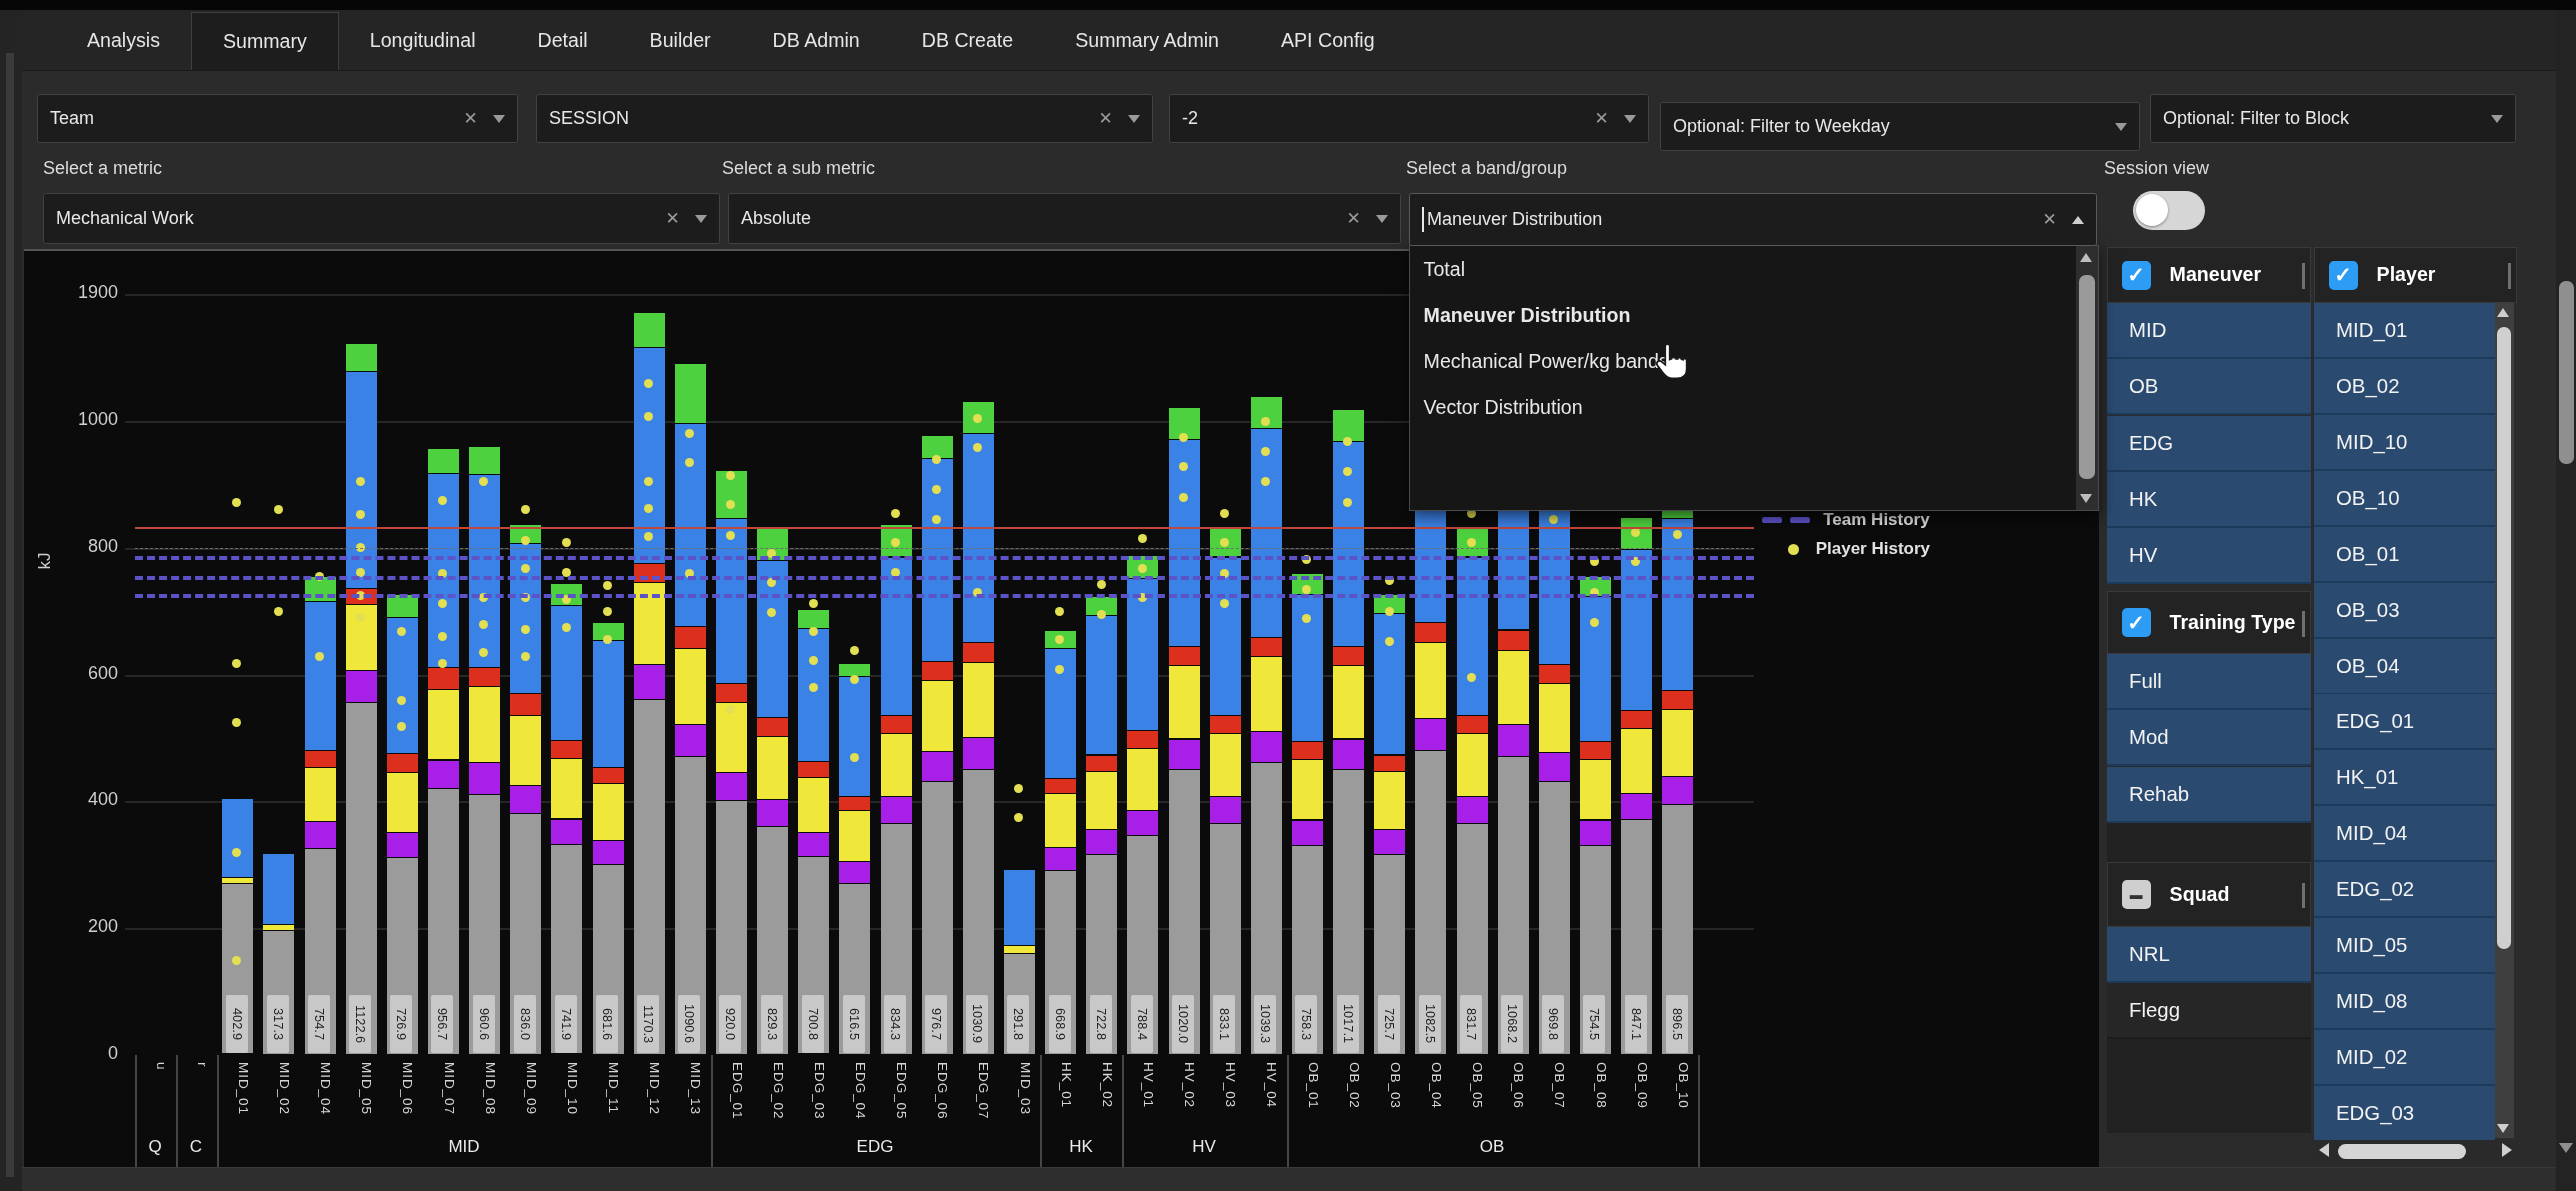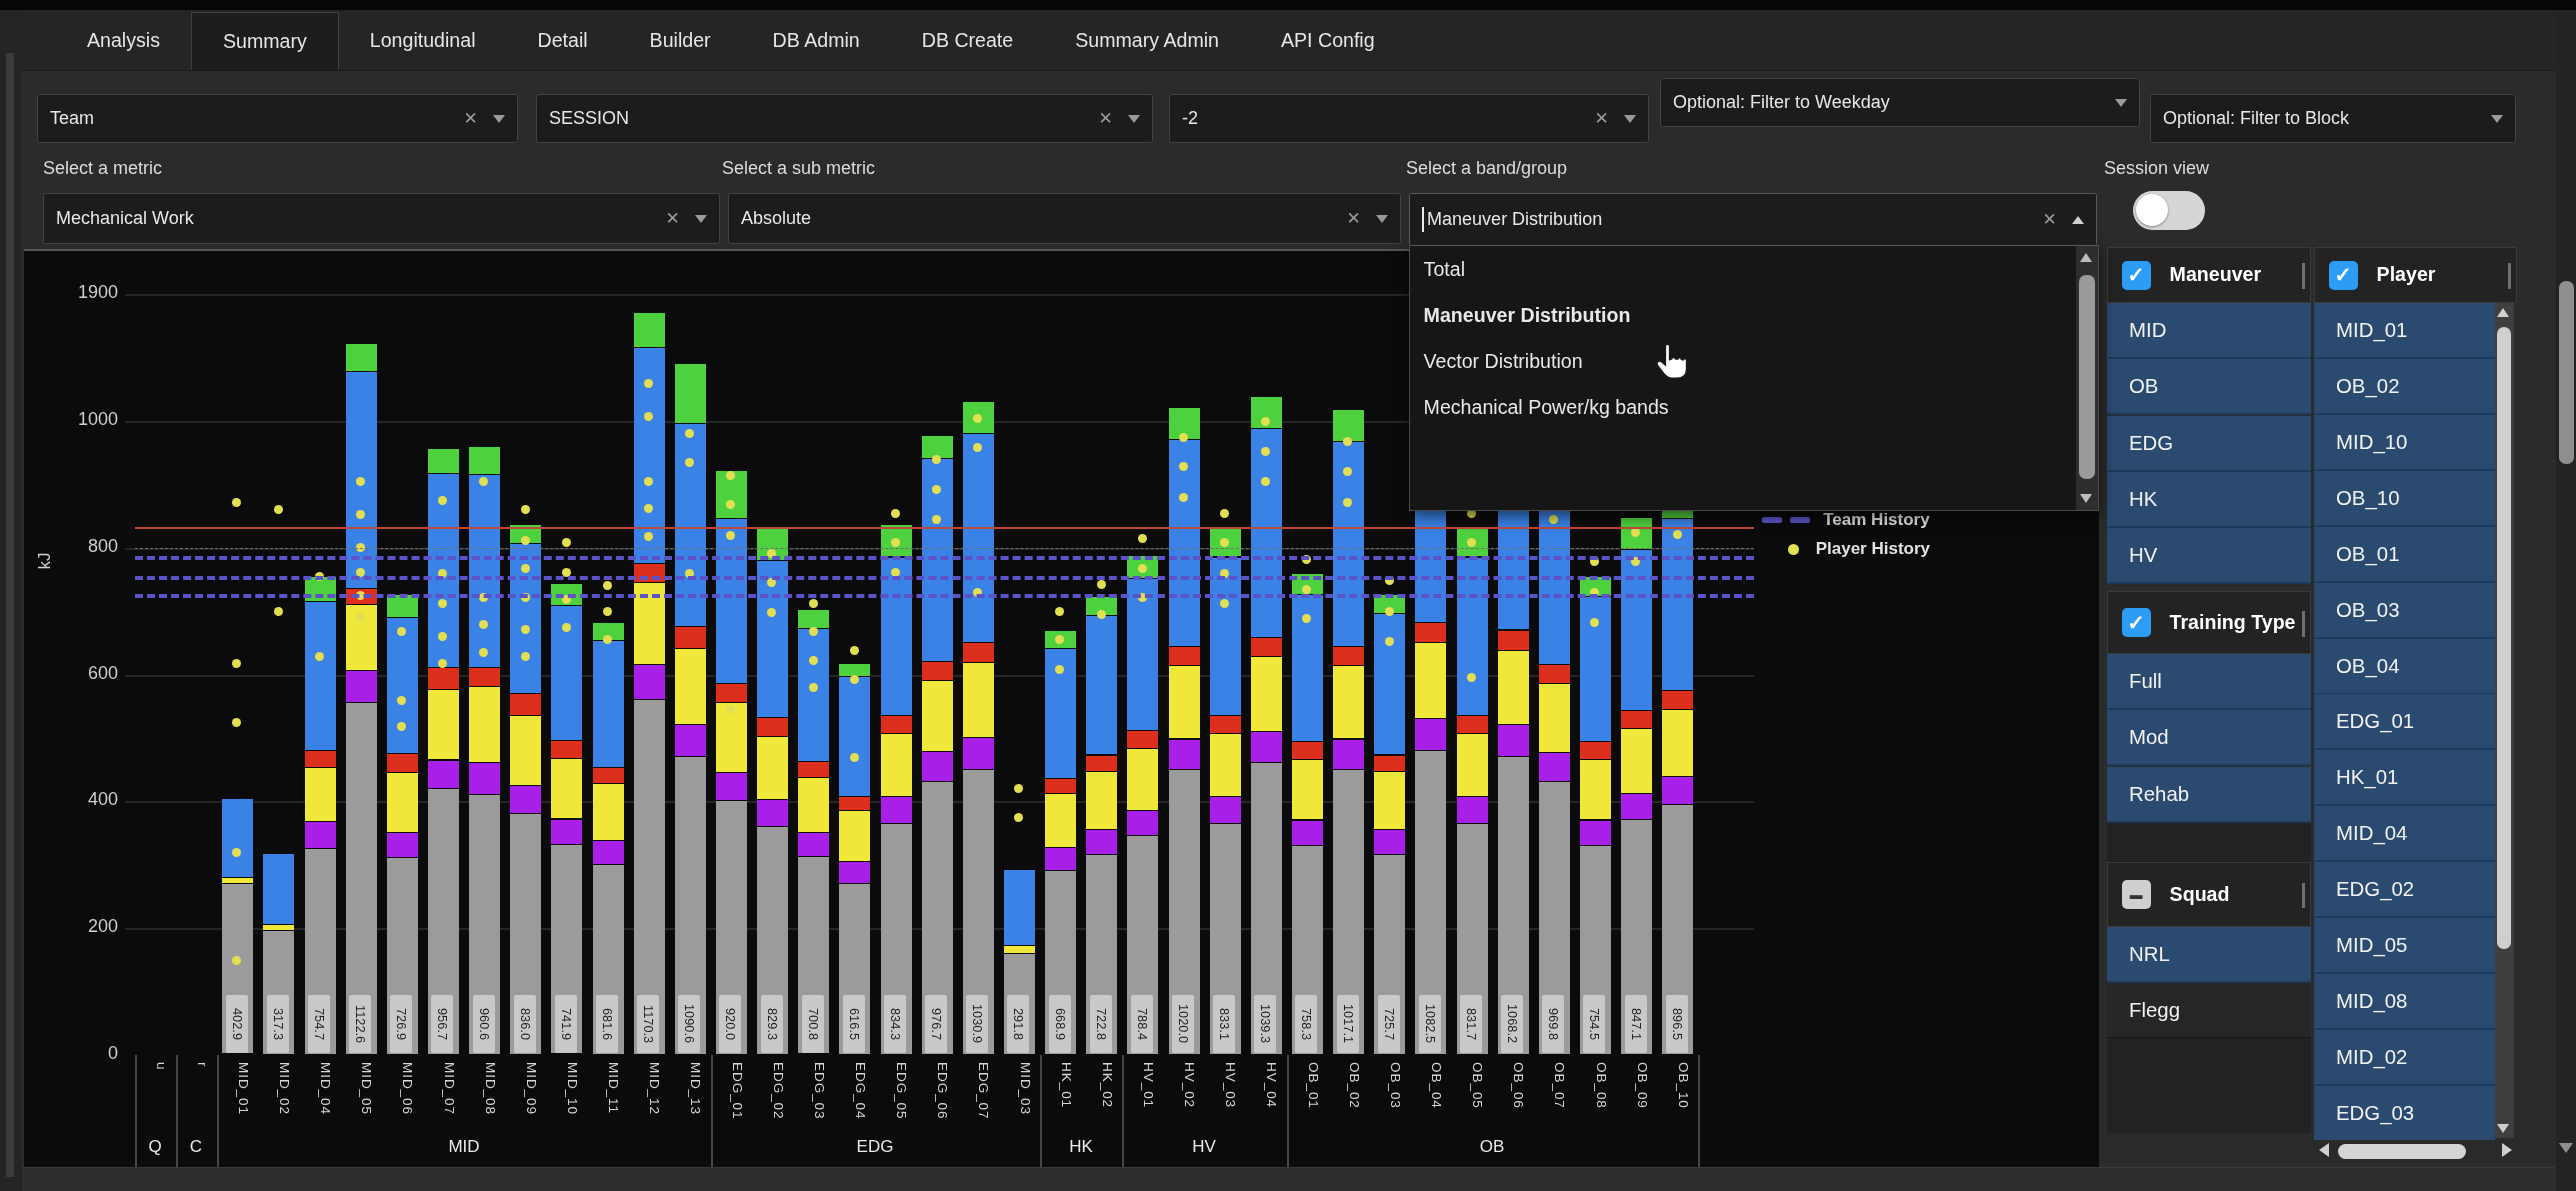--- a/index.html
+++ b/index.html
@@ -88,21 +88,21 @@
 <div class="abs sel" style="left:536px;top:94px;width:617px;height:49px;">
   <span class="val">SESSION</span>
   <span class="x">✕</span>
     <span class="caret-d"></span>
 </div>
 <div class="abs sel" style="left:1169px;top:94px;width:480px;height:49px;">
   <span class="val">-2</span>
   <span class="x">✕</span>
     <span class="caret-d"></span>
 </div>
-<div class="abs sel" style="left:1660px;top:78px;width:480px;height:49px;">
+<div class="abs sel" style="left:1660px;top:102px;width:480px;height:49px;">
   <span class="val">Optional: Filter to Weekday</span>
   <span class="caret-d"></span>
 </div>
 <div class="abs sel" style="left:2150px;top:94px;width:366px;height:49px;">
   <span class="val">Optional: Filter to Block</span>
   <span class="caret-d"></span>
 </div>
 
 <div class="abs flabel" style="left:43px;top:158px;">Select a metric</div>
 <div class="abs flabel" style="left:722px;top:158px;">Select a sub metric</div>
@@ -123,22 +123,22 @@
   <span style="width:1.7px;height:25.6px;background:#e8e8e8;margin-right:3.4px;"></span>
   <span class="val">Maneuver Distribution</span>
   <span class="x">✕</span>
     <span class="caret-u"></span>
 </div>
 
 <div class="abs" id="bandgroup-list">
   <div id="bandgroup-options">
       <div class="opt">Total</div>
       <div class="opt bold">Maneuver Distribution</div>
+      <div class="opt">Mechanical Power/kg bands</div>
       <div class="opt">Vector Distribution</div>
-      <div class="opt">Mechanical Power/kg bands</div>
     </div>
   <div id="list-scroll">
     <div class="tri" style="position:absolute;left:4.3px;top:6.8px;border-left:6.8px solid transparent;border-right:6.8px solid transparent;border-bottom:9.4px solid #bdbdbd;"></div>
     <div class="thumb"></div>
     <div class="tri" style="position:absolute;left:4.3px;bottom:6.8px;border-left:6.8px solid transparent;border-right:6.8px solid transparent;border-top:9.4px solid #bdbdbd;"></div>
   </div>
 </div>
 
 <svg class="abs" id="hand-cursor" width="37" height="41" viewBox="0 0 22 24">
   <path d="M8.5 2.2c0-1.5 2.6-1.5 2.6 0v8l1.1-.4c0-1.2 2.4-1.2 2.4 0l1.2.1c.1-1.1 2.3-1 2.3.2l1.1.2c.1-.9 2-.8 2 .4v5.1c0 3.6-2 5.6-5.8 5.6h-3.2c-2.4 0-3.6-1.2-5.2-3.4l-3.2-4.3c-1.1-1.7.8-3.4 2.4-2.2l2.3 1.8z" fill="#ffffff" stroke="#1a1a1a" stroke-width="1"></path>

